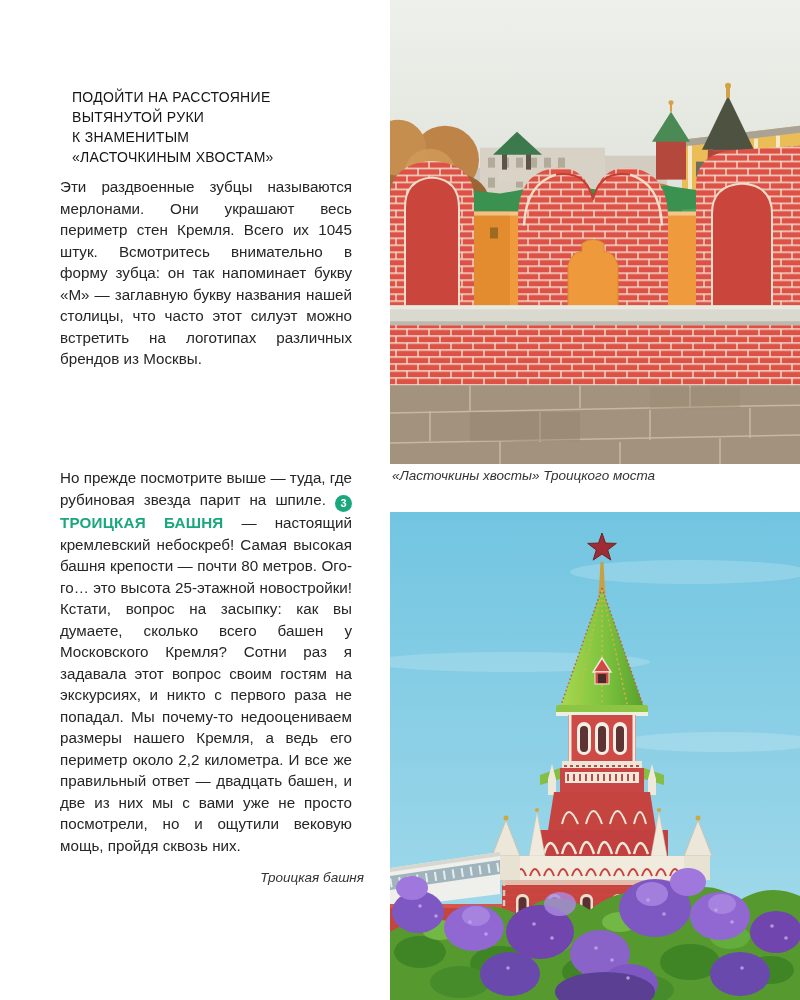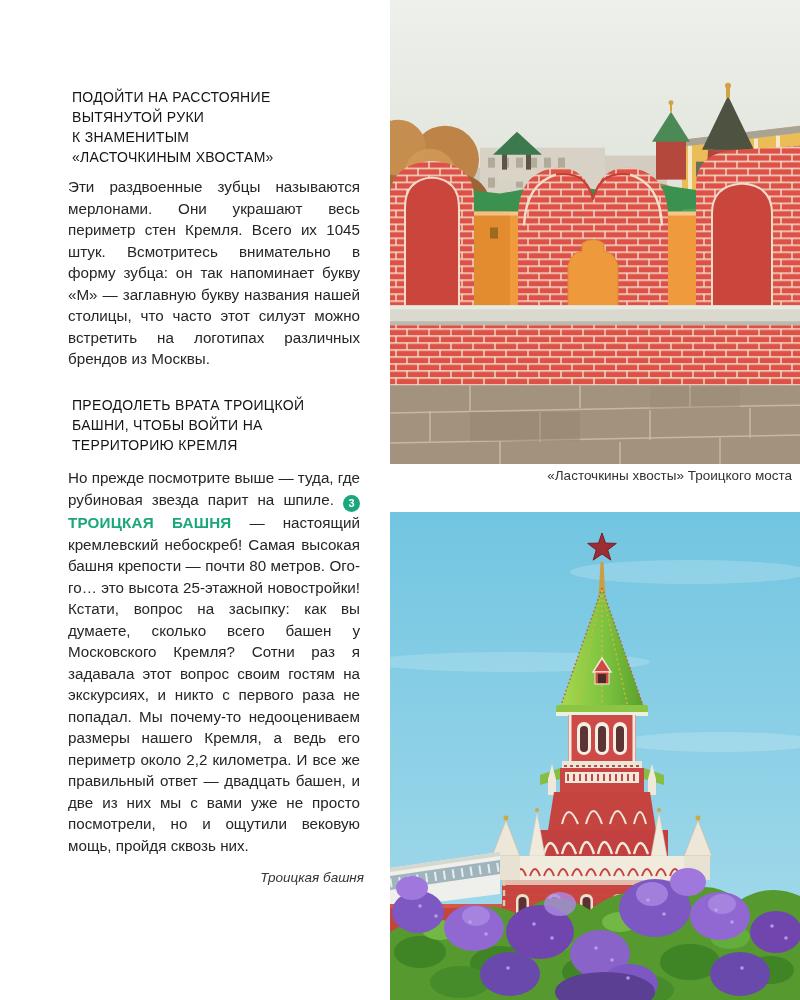--- a/index.html
+++ b/index.html
@@ -3,53 +3,50 @@
 <meta charset="utf-8">
 <style>
   html,body{margin:0;padding:0;background:#ffffff;}
   .page{position:relative;width:800px;height:1000px;background:#ffffff;overflow:hidden;
         font-family:"Liberation Sans",sans-serif;}
   .heading{position:absolute;left:72px;width:300px;margin:0;
            font-size:14px;font-weight:normal;line-height:20px;letter-spacing:.3px;
            color:#141414;white-space:pre-line;}
   .h1{top:87px;}
   .h2{top:395px;}
-  .body-par{position:absolute;left:68px;width:292px;margin:0;
+  .body-par{position:absolute;left:60px;width:292px;margin:0;
             font-size:15.2px;line-height:21.5px;color:#262626;
             text-align:justify;hyphens:auto;}
   .p1{top:176px;}
   .p2{top:459px;margin-top:8px;}
   .badge{display:inline-flex;width:17px;height:17px;border-radius:50%;
          background:var(--accent);color:#fff;font-size:11px;font-weight:bold;
          align-items:center;justify-content:center;vertical-align:-2.5px;}
   .landmark{color:var(--accent);font-weight:bold;letter-spacing:.2px;}
   .caption-left{position:absolute;left:72px;top:870px;width:292px;
                 font-style:italic;font-size:13.5px;color:#333;text-align:right;}
   .photo{position:absolute;left:390px;margin:0;padding:0;line-height:0;}
   .photo1{top:0;width:410px;height:464px;}
   .photo2{top:512px;width:410px;height:488px;}
   .photo svg{width:100%;height:100%;display:block;}
   .caption-photo1{position:absolute;left:392px;top:468px;width:400px;
-                  font-size:13.5px;color:#333;line-height:16px;text-align:right;}
+                  font-style:italic;font-size:13.5px;color:#333;line-height:16px;}
 </style>
 </head>
 <body>
 
 <div class="page">
 
   <h2 class="heading h1">ПОДОЙТИ НА РАССТОЯНИЕ
 ВЫТЯНУТОЙ РУКИ
 К ЗНАМЕНИТЫМ
 «ЛАСТОЧКИНЫМ ХВОСТАМ»</h2>
 
   <p class="body-par p1">Эти раздвоенные зубцы называются мерлонами. Они украшают весь периметр стен Кремля. Всего их 1045 штук. Всмотритесь внимательно в форму зубца: он так напоминает букву «М» — заглавную букву названия нашей столицы, что часто этот силуэт можно встретить на логотипах различных брендов из Москвы.</p>
 
-  <h2 class="heading h2">ПРЕОДОЛЕТЬ ВРАТА ТРОИЦКОЙ
-БАШНИ, ЧТОБЫ ВОЙТИ НА
-ТЕРРИТОРИЮ КРЕМЛЯ</h2>
 
   <p class="body-par p2"><span>Но прежде посмотрите выше — туда, где рубиновая звезда парит на шпиле.</span> <span class="badge">3</span> <span class="landmark">ТРОИЦКАЯ БАШНЯ</span> <span>— настоящий кремлевский небоскреб! Самая высокая башня крепости — почти 80 метров. Ого-го… это высота 25-этажной новостройки! Кстати, вопрос на засыпку: как вы думаете, сколько всего башен у Московского Кремля? Сотни раз я задавала этот вопрос своим гостям на экскурсиях, и никто с первого раза не попадал. Мы почему-то недооцениваем размеры нашего Кремля, а ведь его периметр около 2,2 километра. И все же правильный ответ — двадцать башен, и две из них мы с вами уже не просто посмотрели, но и ощутили вековую мощь, пройдя сквозь них.</span></p>
 
   <div class="caption-left">Троицкая башня</div>
 
   <figure class="photo photo1">
     <svg viewBox="0 0 410 465" preserveAspectRatio="none">
       <defs>
         <linearGradient id="sky1" x1="0" y1="0" x2="0" y2="1">
           <stop offset="0" stop-color="#eef0eb"></stop>

